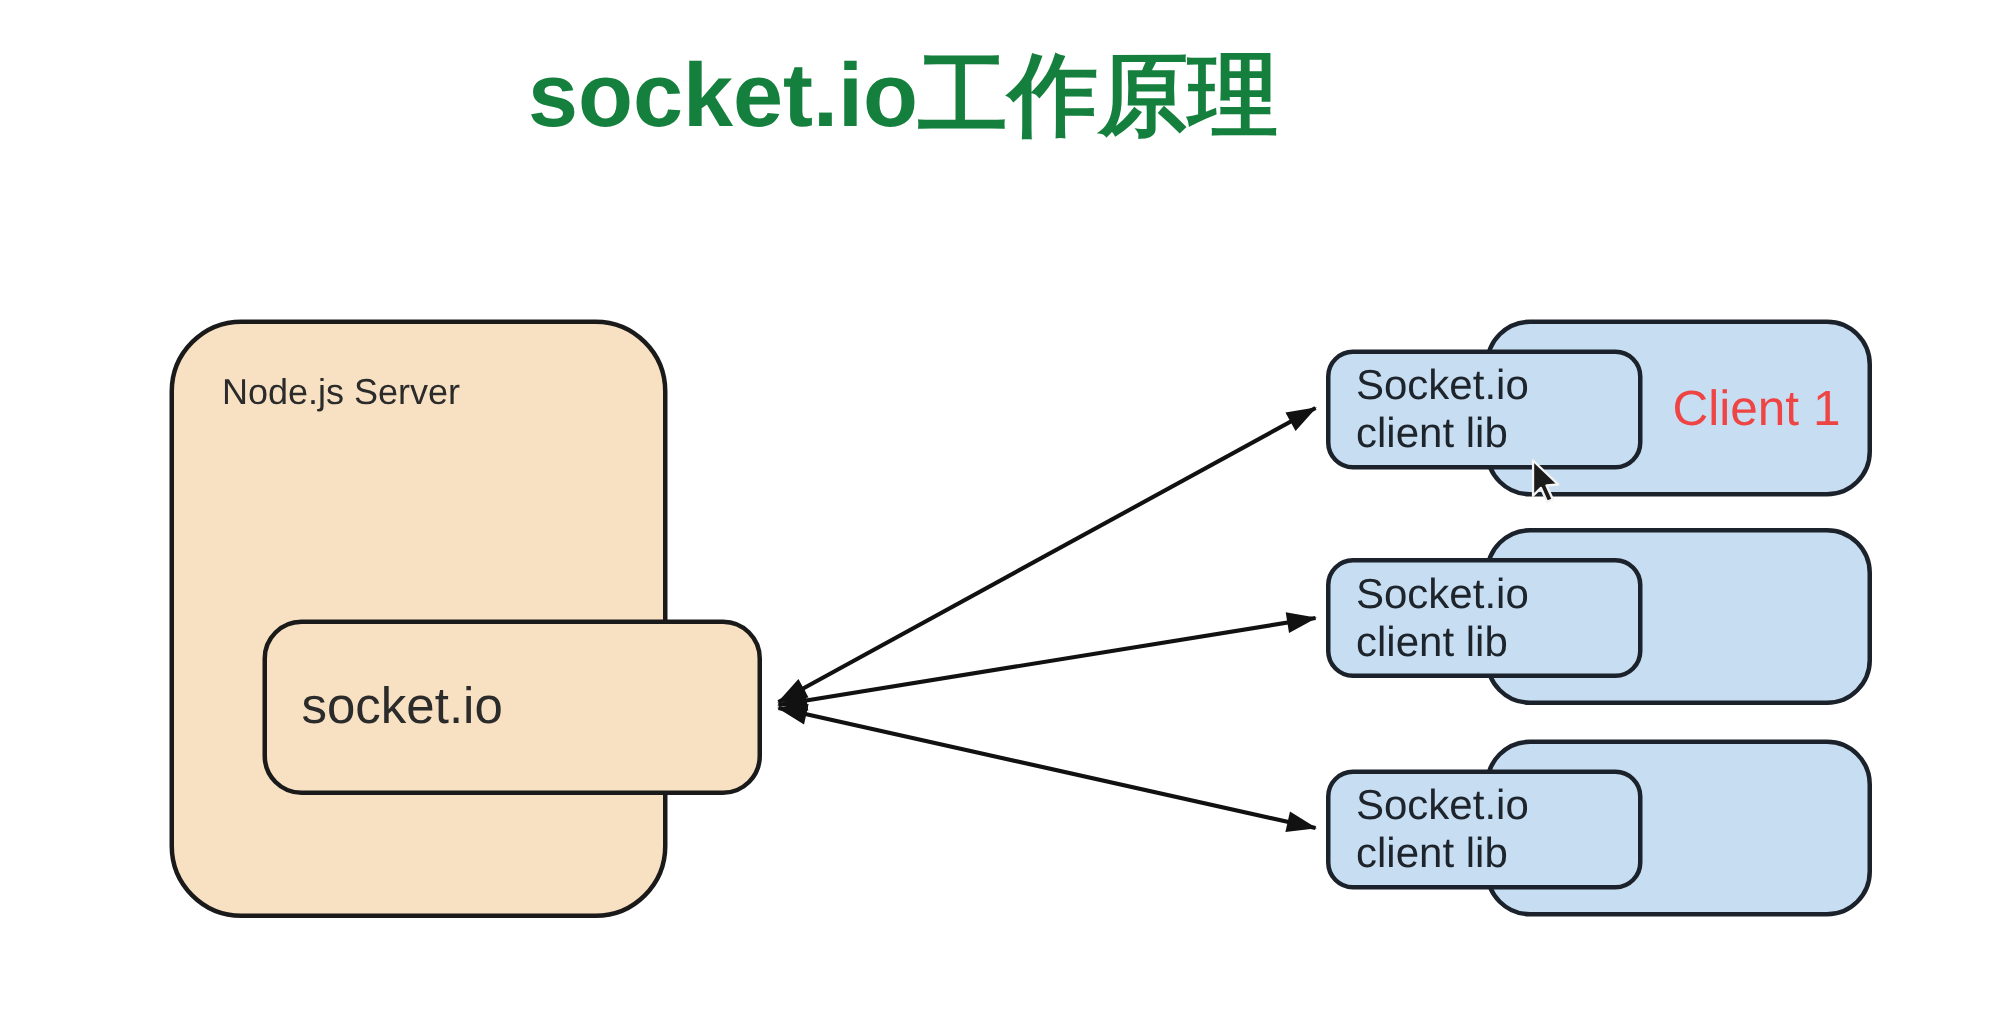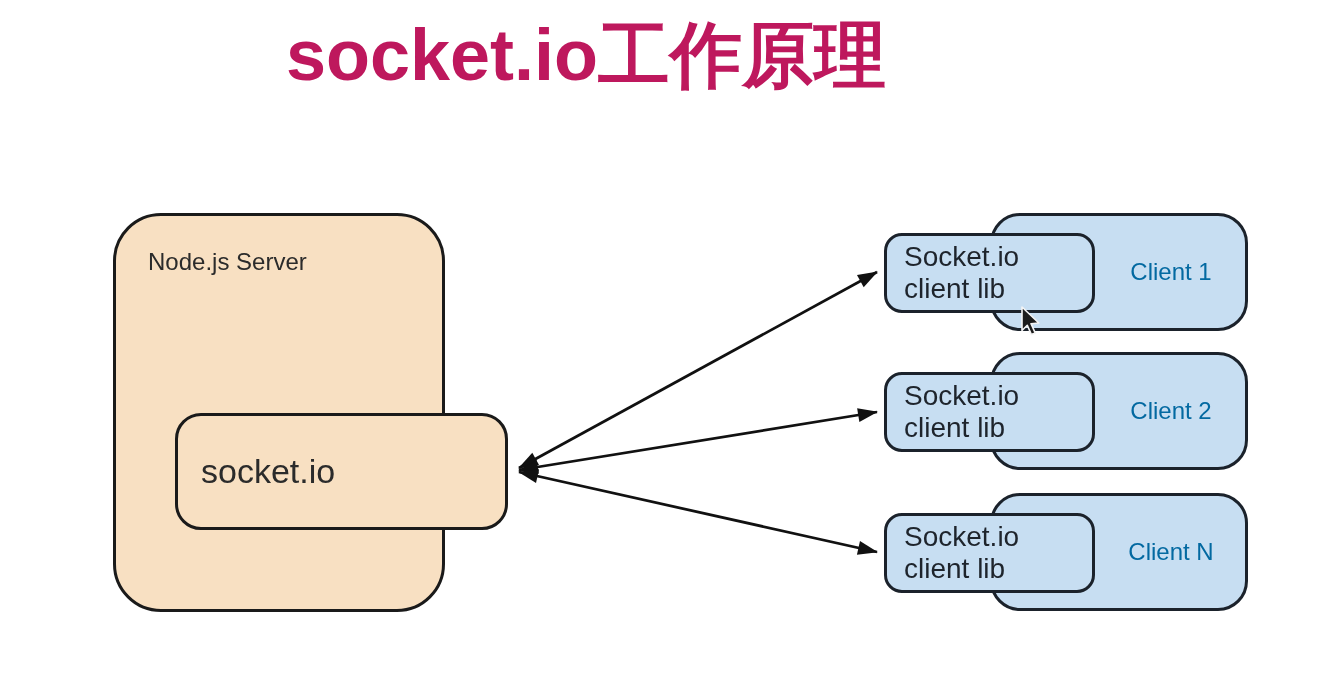--- a/index.html
+++ b/index.html
@@ -15,25 +15,25 @@
     background: #ffffff;
     overflow: hidden;
   }
 
   
   .title {
     position: absolute;
     left: 586px;
     top: 8px;
     transform: translateX(-50%);
-    margin: 0;
-    font-size: 72px;
+    margin: 16px;
+    font-size: 60px;
     font-weight: bold;
     letter-spacing: 0px;
-    color: #be185d;
+    color: #15803d;
     white-space: nowrap;
   }
 
   
   .server-box {
     position: absolute;
     left: 113px;
     top: 213px;
     width: 332px;
     height: 399px;
@@ -104,22 +104,22 @@
   }
   .client-label {
     position: absolute;
     left: 212px;
     top: 0;
     width: 150px;
     height: 118px;
     display: flex;
     align-items: center;
     justify-content: center;
-    font-size: 24px;
-    color: #0369a1;
+    font-size: 33px;
+    color: #ef4444;
     white-space: nowrap;
   }
   .lib-box {
     position: absolute;
     left: 0;
     top: 20px;
     width: 211px;
     height: 80px;
     background: #C7DEF2;
     border: 3.5px solid #1b222b;
@@ -177,30 +177,28 @@
     <div class="client-box"></div>
     <div class="client-label">Client 1</div>
     <div class="lib-box">
       <span class="lib-line">Socket.io</span>
       <span class="lib-line">client lib</span>
     </div>
   </div>
 
   <div class="client-group g2">
     <div class="client-box"></div>
-    <div class="client-label">Client 2</div>
     <div class="lib-box">
       <span class="lib-line">Socket.io</span>
       <span class="lib-line">client lib</span>
     </div>
   </div>
 
   <div class="client-group g3">
     <div class="client-box"></div>
-    <div class="client-label">Client N</div>
     <div class="lib-box">
       <span class="lib-line">Socket.io</span>
       <span class="lib-line">client lib</span>
     </div>
   </div>
 
   <svg class="cursor" width="24" height="30" viewBox="0 0 24 30" xmlns="http://www.w3.org/2000/svg">
     <path d="M1,1 L1,24.5 L6.3,19.3 L10.4,28.6 L14.2,26.9 L10,17.7 L17.8,17 Z" fill="#1b1b1b" stroke="#f4f4f4" stroke-width="1.6" stroke-linejoin="round"></path>
   </svg>
 

